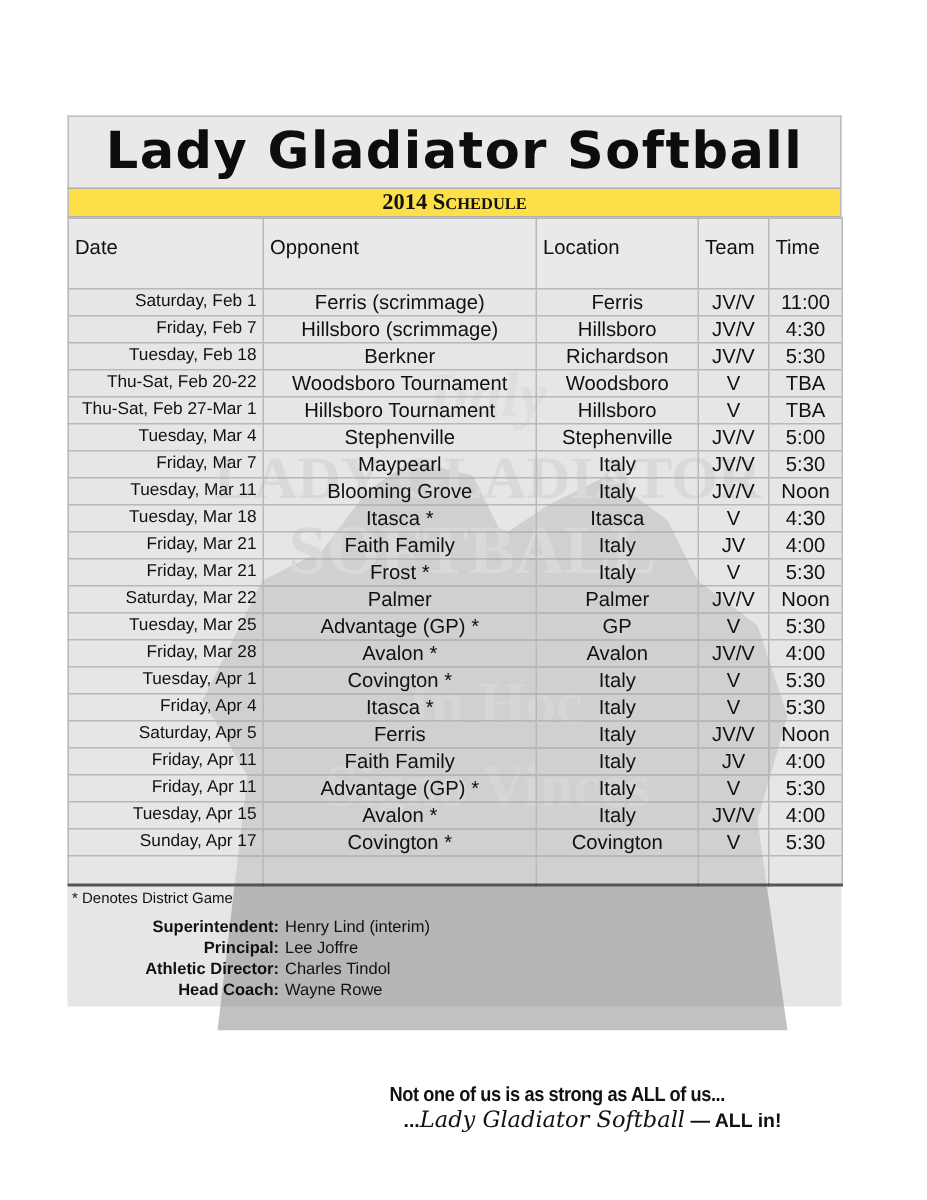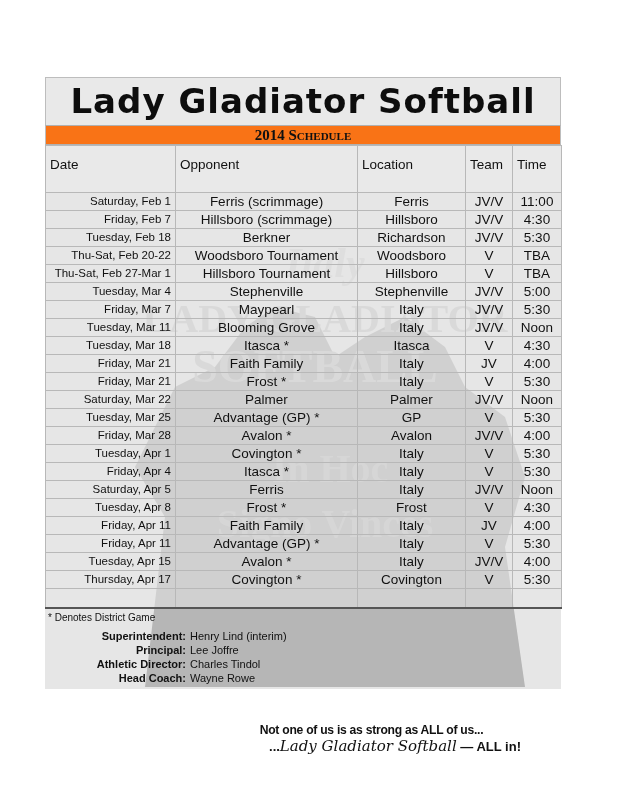--- a/index.html
+++ b/index.html
@@ -40,21 +40,21 @@
   .sub-row {
     height: 18px;
     border-left: 1px solid #bdbdbd;
     border-right: 1px solid #bdbdbd;
     border-bottom: 1px solid #b0b0b0;
     text-align: center;
     font-family: "Liberation Serif", serif;
     font-weight: bold;
     font-size: 15px;
     line-height: 18px;
-    background: #f97316;
+    background: #fde047;
   }
   .sub-row .sc { font-variant: small-caps; }
   table.sched {
     position: relative;
     border-collapse: collapse;
     width: 516px;
     table-layout: fixed;
     font-size: 13px;
   }
   table.sched th, table.sched td {
@@ -264,27 +264,20 @@
           <td class="c-time">5:30</td>
         </tr>
         <tr>
           <td class="c-date">Saturday, Apr 5</td>
           <td class="c-opp">Ferris</td>
           <td class="c-loc">Italy</td>
           <td class="c-team">JV/V</td>
           <td class="c-time">Noon</td>
         </tr>
         <tr>
-          <td class="c-date">Tuesday, Apr 8</td>
-          <td class="c-opp">Frost *</td>
-          <td class="c-loc">Frost</td>
-          <td class="c-team">V</td>
-          <td class="c-time">4:30</td>
-        </tr>
-        <tr>
           <td class="c-date">Friday, Apr 11</td>
           <td class="c-opp">Faith Family</td>
           <td class="c-loc">Italy</td>
           <td class="c-team">JV</td>
           <td class="c-time">4:00</td>
         </tr>
         <tr>
           <td class="c-date">Friday, Apr 11</td>
           <td class="c-opp">Advantage (GP) *</td>
           <td class="c-loc">Italy</td>
@@ -292,21 +285,21 @@
           <td class="c-time">5:30</td>
         </tr>
         <tr>
           <td class="c-date">Tuesday, Apr 15</td>
           <td class="c-opp">Avalon *</td>
           <td class="c-loc">Italy</td>
           <td class="c-team">JV/V</td>
           <td class="c-time">4:00</td>
         </tr>
         <tr>
-          <td class="c-date">Thursday, Apr 17</td>
+          <td class="c-date">Sunday, Apr 17</td>
           <td class="c-opp">Covington *</td>
           <td class="c-loc">Covington</td>
           <td class="c-team">V</td>
           <td class="c-time">5:30</td>
         </tr>
         <tr class="blank">
         <td></td>
         <td></td>
         <td></td>
         <td></td>

